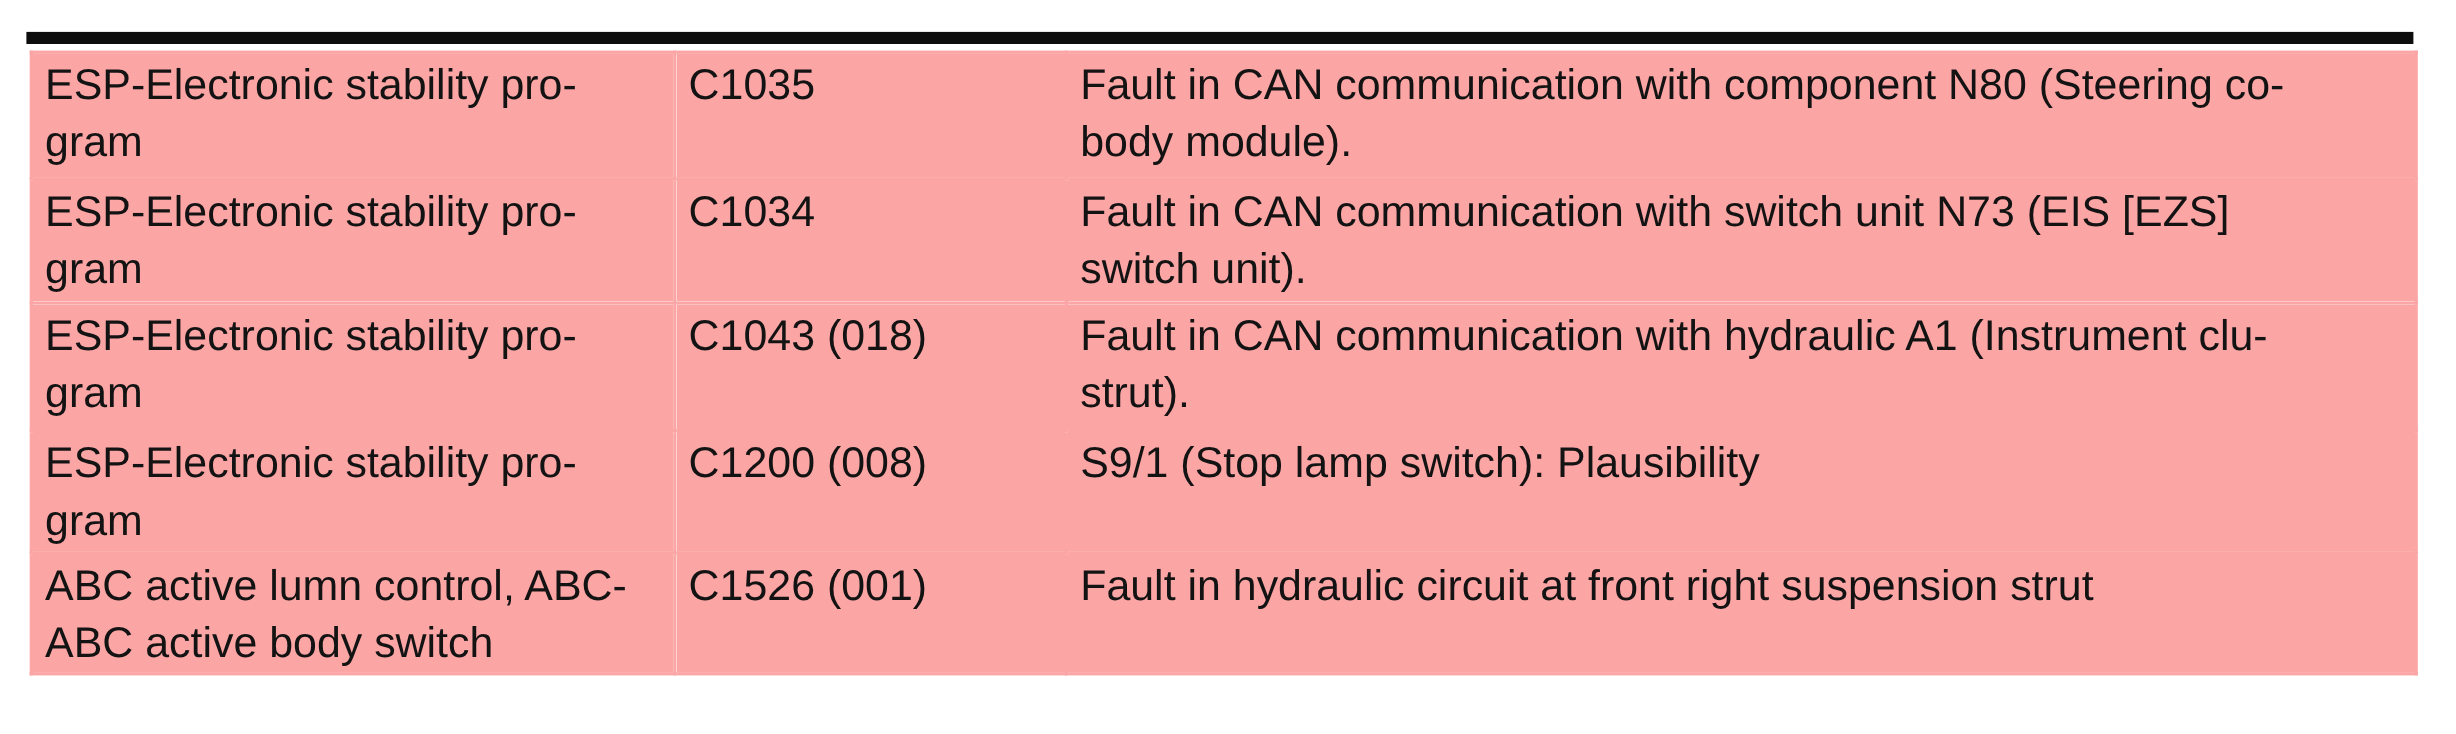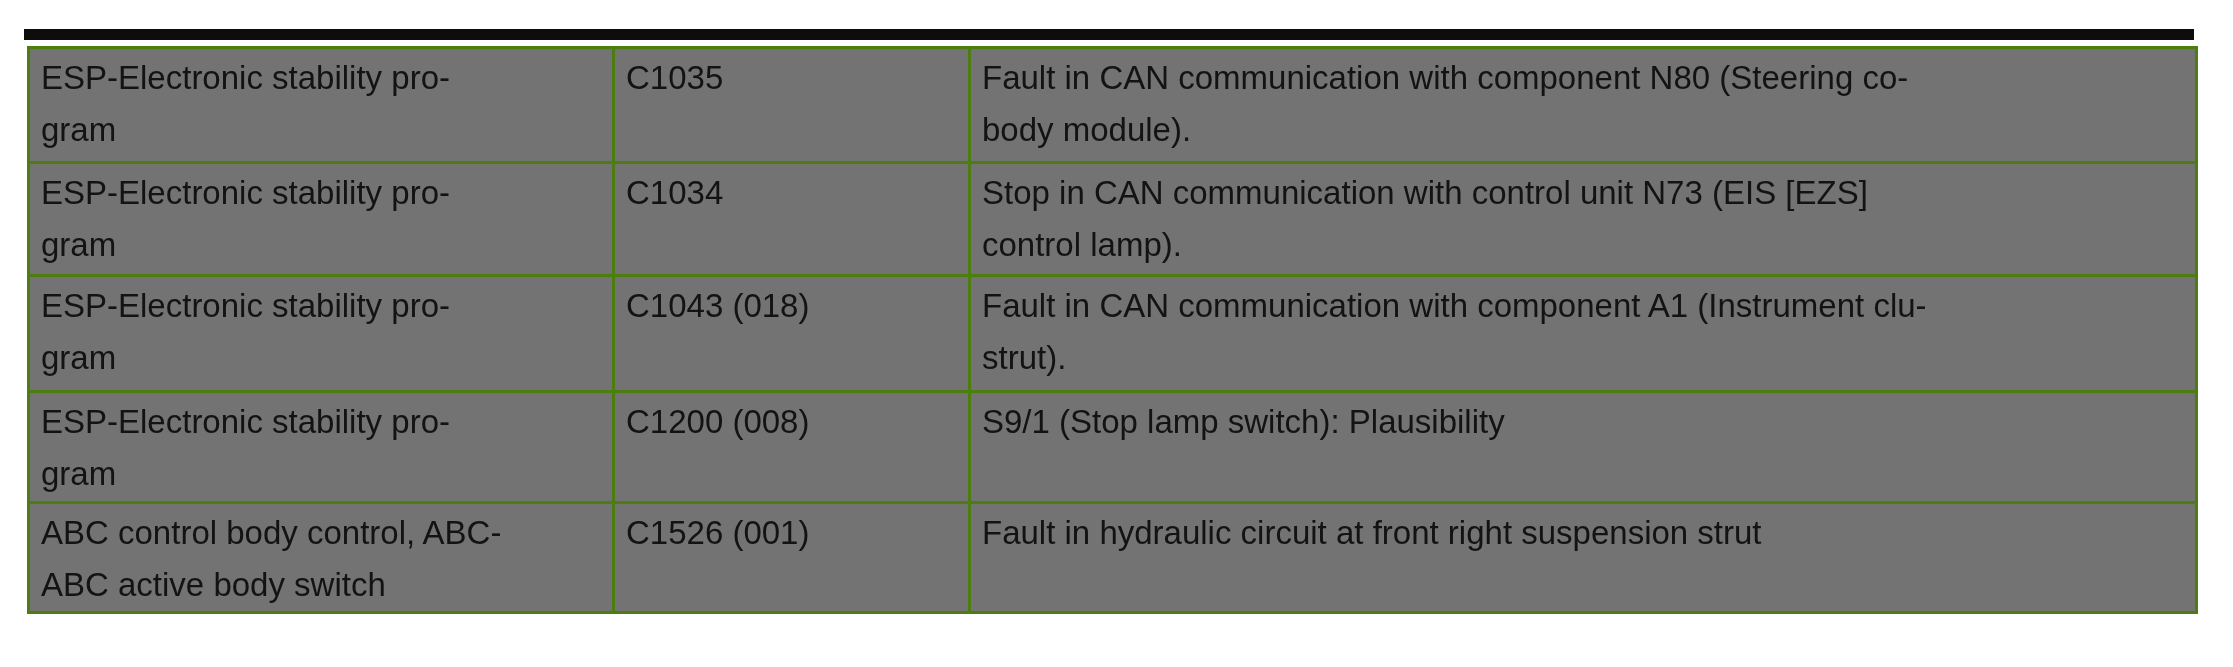--- a/index.html
+++ b/index.html
@@ -25,27 +25,27 @@
   }
   table.dtc {
     position: absolute;
     left: 27px;
     top: 46px;
     width: 2168px;
     border-collapse: collapse;
     table-layout: fixed;
   }
   table.dtc td {
-    border: 3px solid #4d7c0f;
+    border: 3px solid #fca5a5;
     vertical-align: top;
     padding: 3px 10px 0 11px;
-    font-size: 33px;
+    font-size: 39px;
     line-height: 52px;
     overflow: hidden;
-    background: #737373;
+    background: #fca5a5;
   }
   .col-system { width: 585px; }
   .col-code   { width: 356px; }
   .col-desc   { width: 1227px; }
   tr.r1 { height: 115px; }
   tr.r2 { height: 113px; }
   tr.r3 { height: 116px; }
   tr.r4 { height: 111px; }
   tr.r5 { height: 101px; }
   .line {
@@ -79,53 +79,53 @@
     </tr>
     <tr class="r2">
       <td>
         <div class="line">ESP-Electronic stability pro-</div>
         <div class="line">gram</div>
       </td>
       <td>
         <div class="line">C1034</div>
       </td>
       <td>
-        <div class="line">Stop in CAN communication with control unit N73 (EIS [EZS]</div>
-        <div class="line">control lamp).</div>
+        <div class="line">Fault in CAN communication with switch unit N73 (EIS [EZS]</div>
+        <div class="line">switch unit).</div>
       </td>
     </tr>
     <tr class="r3">
       <td>
         <div class="line">ESP-Electronic stability pro-</div>
         <div class="line">gram</div>
       </td>
       <td>
         <div class="line">C1043 (018)</div>
       </td>
       <td>
-        <div class="line">Fault in CAN communication with component A1 (Instrument clu-</div>
+        <div class="line">Fault in CAN communication with hydraulic A1 (Instrument clu-</div>
         <div class="line">strut).</div>
       </td>
     </tr>
     <tr class="r4">
       <td>
         <div class="line">ESP-Electronic stability pro-</div>
         <div class="line">gram</div>
       </td>
       <td>
         <div class="line">C1200 (008)</div>
       </td>
       <td>
         <div class="line">S9/1 (Stop lamp switch): Plausibility</div>
         <div class="line"></div>
       </td>
     </tr>
     <tr class="r5">
       <td>
-        <div class="line">ABC control body control, ABC-</div>
+        <div class="line">ABC active lumn control, ABC-</div>
         <div class="line">ABC active body switch</div>
       </td>
       <td>
         <div class="line">C1526 (001)</div>
       </td>
       <td>
         <div class="line">Fault in hydraulic circuit at front right suspension strut</div>
         <div class="line"></div>
       </td>
     </tr>

